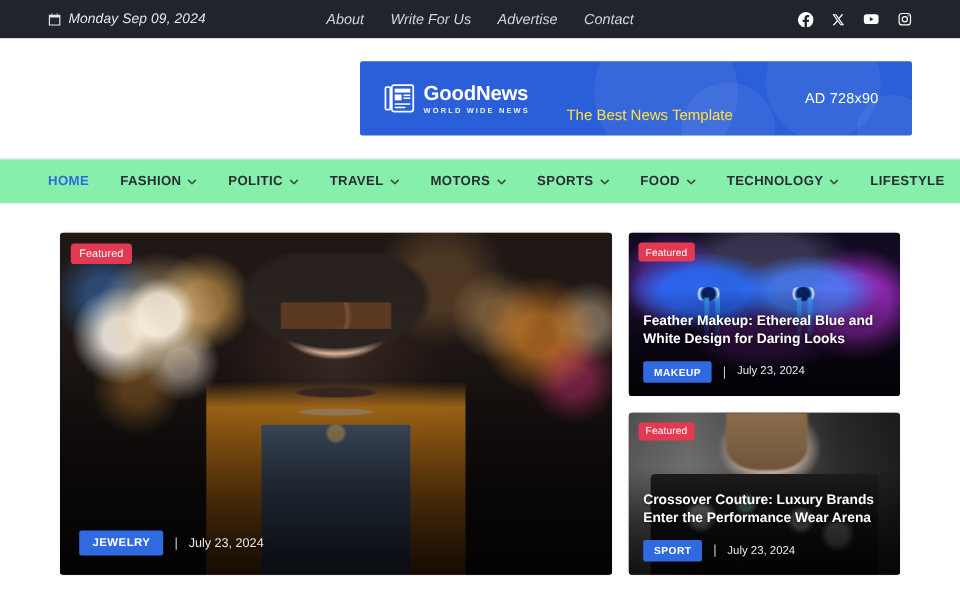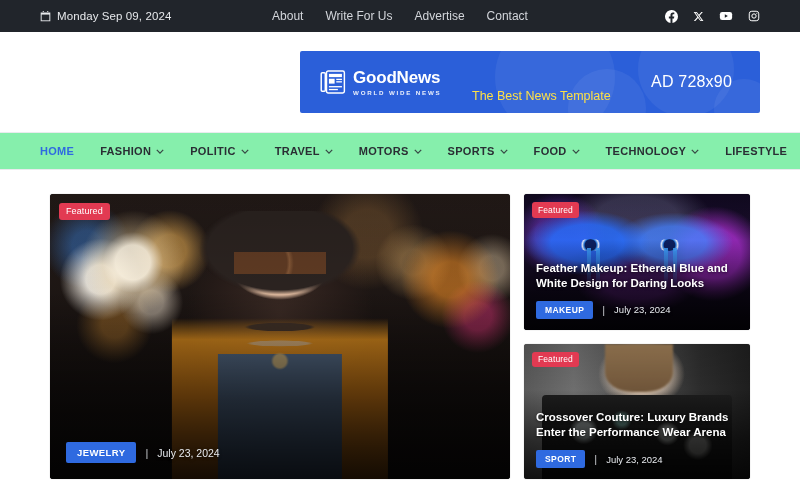--- a/index.html
+++ b/index.html
@@ -9,20 +9,21 @@
     background:#ffffff;
     overflow:hidden;
     -webkit-font-smoothing:antialiased;
   }
 
   
   .topbar{
     height:32px; background:#21252b; color:#d6d9de;
     display:flex; align-items:center; padding:0 40px;
     font-size:11.5px;
+    font-style:italic;
   }
   .tb-date{ display:flex; align-items:center; gap:6px; color:#e6e8eb; letter-spacing:.1px;}
   .cal-ico{ width:11px; height:11px; display:block;}
   .tb-links{ display:flex; gap:22px; margin-left:auto; margin-right:auto;
              position:absolute; left:50%; transform:translateX(-50%);}
   .tb-links a{ color:#d3d6db; text-decoration:none; font-size:12px;}
   .tb-social{ margin-left:auto; display:flex; align-items:center; gap:15px;}
   .tb-social span{ display:flex; align-items:center; justify-content:center; color:#fff;}
   .tb-social svg{ display:block;}
   .topbar-inner{ position:relative; width:100%; display:flex; align-items:center;}
@@ -50,21 +51,21 @@
   .adbanner .bub{ position:absolute; border-radius:50%; background:rgba(255,255,255,.06); }
   .b1{ width:120px; height:120px; left:195px; top:-34px;}
   .b2{ width:78px; height:78px; left:268px; top:18px;}
   .b3{ width:96px; height:96px; right:26px; top:-30px; background:rgba(255,255,255,.07);}
   .b4{ width:60px; height:60px; right:-14px; top:28px;}
   .ad-logo{ display:flex; align-items:center; gap:7px; margin-left:20px; z-index:2;}
   .ad-logo .lm{ width:26px; height:26px;}
   .ad-name{ font-size:17px; font-weight:700; line-height:1; letter-spacing:-.2px;}
   .ad-sub{ font-size:6.2px; letter-spacing:1.8px; margin-top:3px; opacity:.9; font-weight:600;}
   .ad-tag{ position:absolute; left:172px; font-size:12.5px; color:#fde047; z-index:2;margin-top:28px;}
-  .ad-size{ position:absolute; right:28px; font-size:16px; color:#fff; z-index:2; letter-spacing:.2px;}
+  .ad-size{ position:absolute; right:28px; font-size:12px; color:#fff; z-index:2; letter-spacing:.2px;}
 
   
   .navwrap{ border-top:1px solid #e9ebee; background:#86efac;}
   .nav{
     height:36px; display:flex; align-items:center; padding:0 40px; gap:0;
   }
   .nav a.item{
     display:flex; align-items:center; gap:5px; text-decoration:none;
     font-size:11px; font-weight:700; color:#2a2e34; letter-spacing:.3px;
     padding:0 13px; white-space:nowrap;

